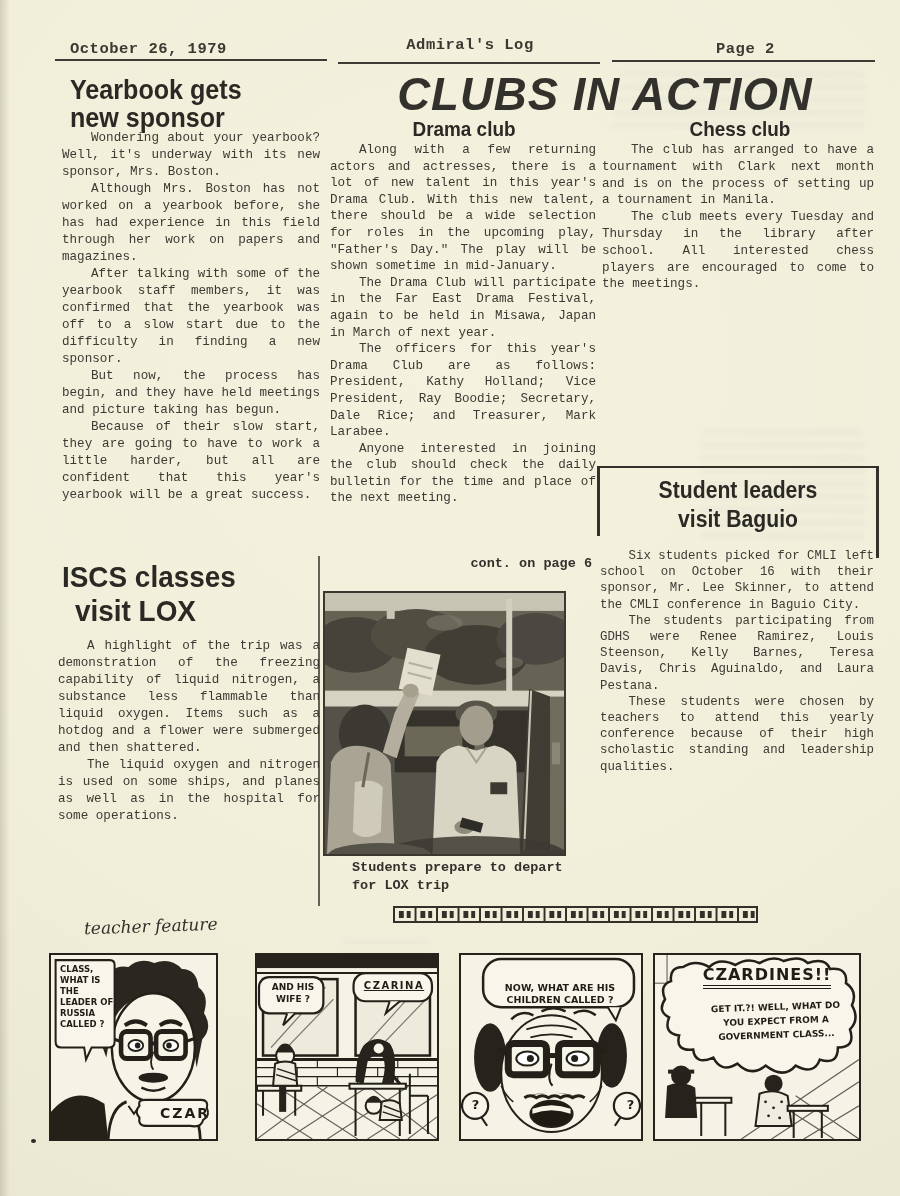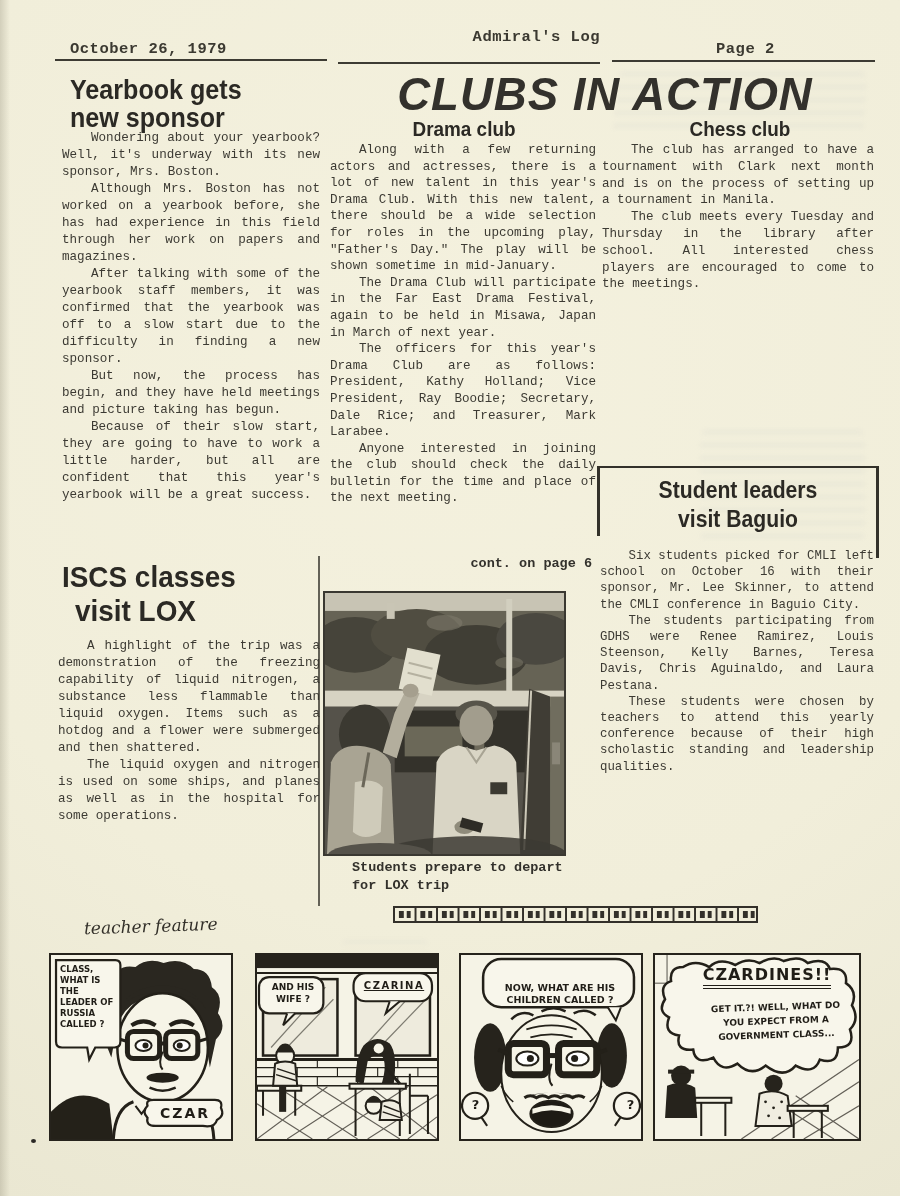--- a/index.html
+++ b/index.html
@@ -78,21 +78,21 @@
 <body>
 
 <div class="page">
   <div class="edge"></div>
 
   <div class="ghost" style="left:615px; top:72px; width:250px; height:62px; transform:skewX(-4deg);"></div>
   <div class="ghost" style="left:700px; top:430px; width:165px; height:110px;"></div>
   <div class="ghost" style="left:340px; top:940px; width:90px; height:40px; opacity:.35;"></div>
 
   <div class="hd" style="left:70px; top:40px;">October 26, 1979</div>
-  <div class="hd" style="left:340px; top:28px; width:260px; text-align:right;">Admiral's Log</div>
+  <div class="hd" style="left:340px; top:36px; width:260px; text-align:center;">Admiral's Log</div>
   <div class="hd" style="left:716px; top:40px;">Page 2</div>
   <div class="rule" style="left:55px; top:59px; width:272px;"></div>
   <div class="rule" style="left:338px; top:62px; width:262px;"></div>
   <div class="rule" style="left:612px; top:60px; width:263px;"></div>
 
   <div class="banner">CLUBS IN ACTION</div>
 
   <div class="headline h-yearbook">
     <div>Yearbook gets</div>
     <div>new sponsor</div>
@@ -188,21 +188,21 @@
   <div class="col" style="left:600px; top:548px; width:274px; line-height:16.2px; font-size:12.4px;">
     <p>Six students picked for CMLI left school on October 16 with their sponsor, Mr. Lee Skinner, to attend the CMLI conference in Baguio City.</p>
     <p>The students participating from GDHS were Renee Ramirez, Louis Steenson, Kelly Barnes, Teresa Davis, Chris Aguinaldo, and Laura Pestana.</p>
     <p>These students were chosen by teachers to attend this yearly conference because of their high scholastic standing and leadership qualities.</p>
   </div>
 
   <div class="divider"></div>
 
   <div class="feature-label">teacher feature</div>
 
-  <div class="panel" style="left:49px; width:184px;">
+  <div class="panel" style="left:49px; width:169px;">
     <svg viewBox="0 0 179 183" preserveAspectRatio="none" stroke="#232019" fill="none">
       <path d="M58,28 Q66,8 84,12 Q96,2 112,8 Q130,2 142,14 Q158,14 160,32 Q172,40 166,58 Q176,72 164,84 L158,112 Q150,60 138,48 Q120,38 96,42 Q74,48 66,70 L60,102 Q50,80 52,60 Q48,40 58,28 Z" fill="#2a2720" stroke="none"></path>
       <ellipse cx="111" cy="92" rx="45" ry="54" fill="#f6f4e7" stroke-width="2.5"></ellipse>
       <path d="M68,54 Q78,32 111,30 Q144,32 154,54 Q148,42 132,40 Q118,32 98,38 Q78,40 68,54 Z" fill="#2a2720" stroke="none"></path>
       <path d="M80,70 Q92,62 104,70" stroke-width="4"></path>
       <path d="M118,70 Q130,62 142,70" stroke-width="4"></path>
       <rect x="76" y="76" width="32" height="27" rx="6" fill="#f6f4e7" stroke-width="5"></rect>
       <rect x="114" y="76" width="32" height="27" rx="6" fill="#f6f4e7" stroke-width="5"></rect>
       <path d="M108,88 L114,88" stroke-width="4"></path>
       <path d="M76,86 L66,83 M146,86 L156,83" stroke-width="3"></path>

